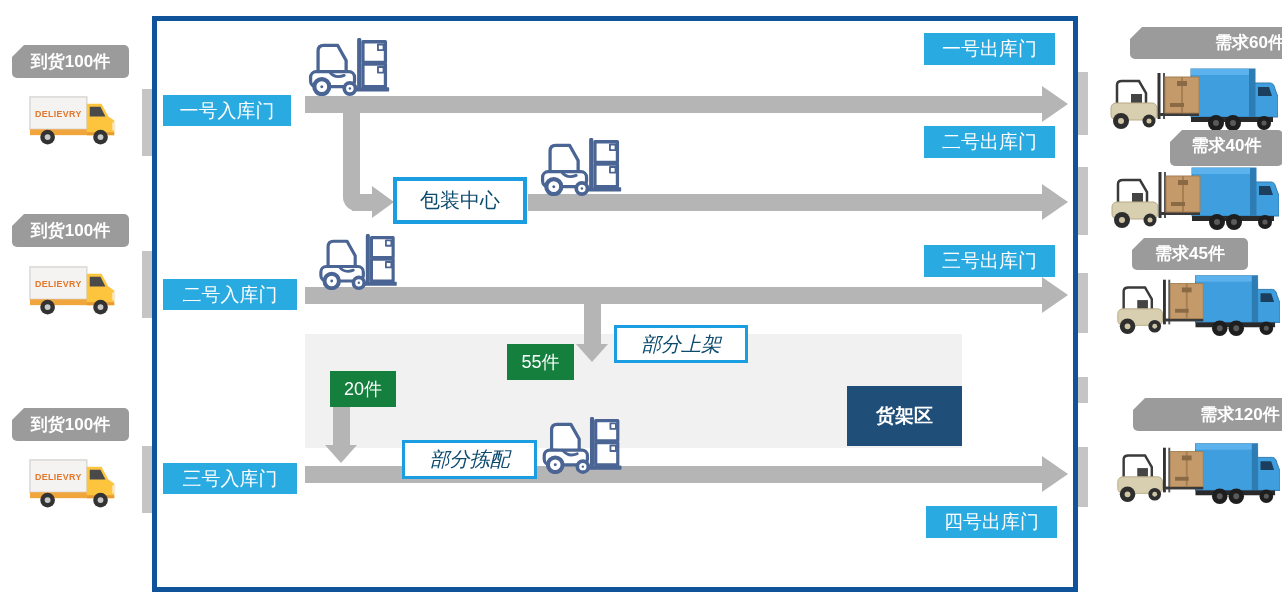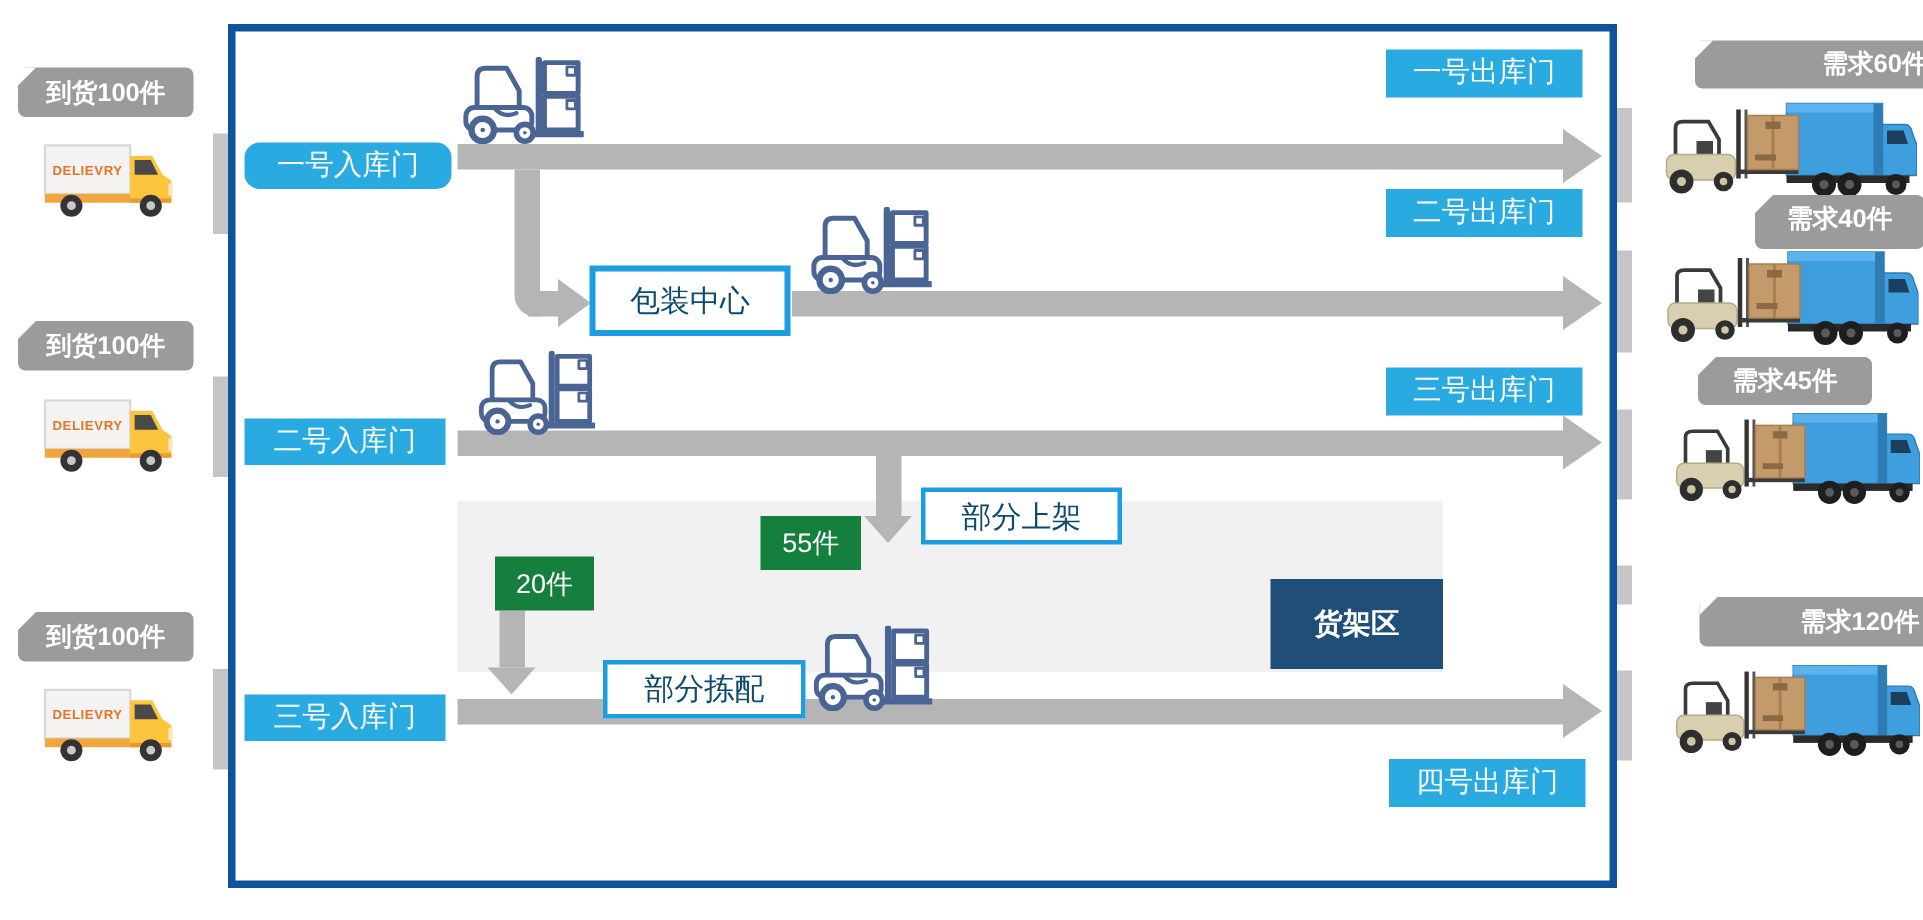--- a/index.html
+++ b/index.html
@@ -23,21 +23,21 @@
     border-top:12px solid #fff;border-right:12px solid transparent;}
   .badge-gray .bt{display:block;line-height:33px;}
 
   
   .qty-badge{background:#15803d;color:#fff;font-size:18px;text-align:center;}
   .navy-badge{background:#1f4e79;color:#fff;font-size:19px;text-align:center;}
 
   
   .process-box{background:#fff;border:4px solid #1b9de2;box-sizing:border-box;color:#0c4a6e;
     font-size:20px;text-align:center;}
-  .process-box.thin{border-width:3px;}
+  .process-box.thin{border-width:3px;font-style:italic;}
 
   
   .hbar,.vbar,.hstub{background:#b5b5b5;}
   .hbar{height:17px;}
   .vbar{width:17px;}
   .head-right{width:0;height:0;border-top:18px solid transparent;border-bottom:18px solid transparent;border-left:26px solid #b5b5b5;}
   .head-right.small{border-top-width:16px;border-bottom-width:16px;border-left-width:22px;}
   .head-down{width:0;height:0;border-left:16px solid transparent;border-right:16px solid transparent;border-top:18px solid #b5b5b5;}
   .corner{border-bottom-left-radius:14px;}
 
@@ -168,21 +168,21 @@
 
   <div class="abs vbar" style="left:584px;top:304px;height:40px;"></div>
   <div class="abs head-down" style="left:576px;top:344px;"></div>
 
   <div class="abs vbar" style="left:333px;top:407px;height:38px;"></div>
   <div class="abs head-down" style="left:325px;top:445px;"></div>
 
   <div class="abs hbar" style="left:305px;top:466px;width:737px;"></div>
   <div class="abs head-right" style="left:1042px;top:456px;"></div>
 
-  <div class="abs door-label" style="left:163px;top:95px;width:138px;border-radius:10px;">一号入库门</div>
+  <div class="abs door-label" style="left:163px;top:95px;width:128px;">一号入库门</div>
   <div class="abs door-label" style="left:163px;top:279px;width:134px;">二号入库门</div>
   <div class="abs door-label" style="left:163px;top:463px;width:134px;">三号入库门</div>
 
   <div class="abs door-label out" style="left:924px;top:33px;width:131px;">一号出库门</div>
   <div class="abs door-label out" style="left:924px;top:126px;width:131px;">二号出库门</div>
   <div class="abs door-label out" style="left:924px;top:245px;width:131px;">三号出库门</div>
   <div class="abs door-label out" style="left:926px;top:506px;width:131px;">四号出库门</div>
 
   <div class="abs process-box flex-c" style="left:393px;top:177px;width:134px;height:47px;">包装中心</div>
 

